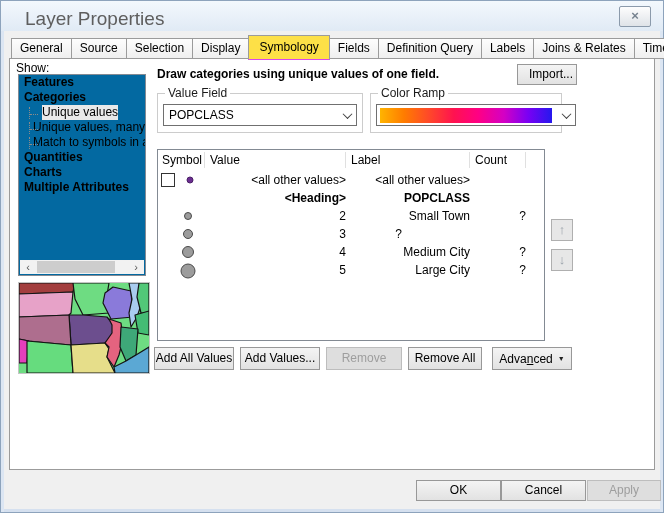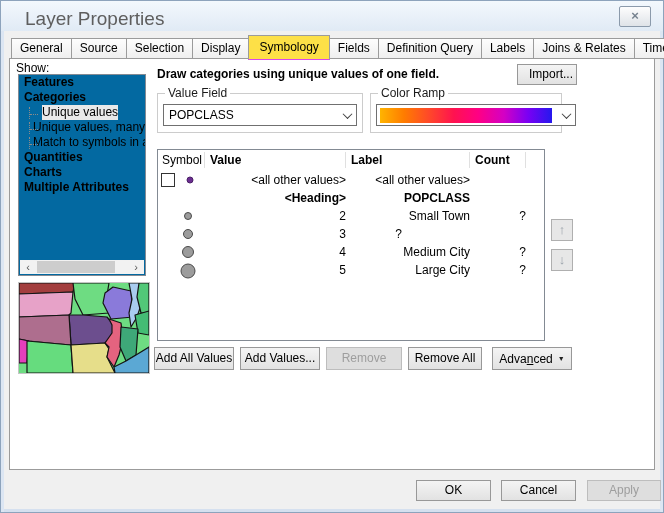--- a/index.html
+++ b/index.html
@@ -84,21 +84,21 @@
   .combo-vf{width:194px;}
   .combo-cr{width:200px;}
   .ramp-svg{margin-left:3px;}
   
   .symtable{
     position:absolute;left:147px;top:90px;width:388px;height:192px;
     border:1px solid #838A93;box-sizing:border-box;background:#FFF;
   }
   .thead{display:flex;height:20px;align-items:center;border-bottom:1px solid #FFF;}
   .th{box-sizing:border-box;height:16px;line-height:16px;border-right:1px solid #E0E0E0;}
-  .th.b{font-weight:bold;}
+  .th.b{font-weight:normal;}
   .c-symbol{width:47px;padding-left:4px;}
   .c-value{width:141px;padding-left:5px;}
   .c-label{width:124px;padding-left:5px;}
   .c-count{width:56px;padding-left:5px;}
   .trow{display:flex;height:18px;align-items:center;text-align:right;}
   .td{box-sizing:border-box;white-space:nowrap;}
   .td.bold{font-weight:bold;}
   .symcell{position:relative;height:18px;}
   .checkbox{
     position:absolute;left:3px;top:2px;width:12px;height:12px;background:#FFF;border:1px solid #333;
@@ -113,21 +113,21 @@
   
   .action-btn{position:absolute;top:288px;height:23px;line-height:21px;}
   .b-addall{left:144px;width:80px;}
   .b-addvalues{left:230px;width:80px;}
   .b-remove{left:316px;width:76px;background:#DEDEDE;border-color:#BDBDBD;color:#9E9E9E;}
   .b-removeall{left:398px;width:74px;}
   .b-advanced{left:482px;width:80px;}
   .key-underline{text-decoration:underline;}
   .adv-caret{font-size:7px;vertical-align:2px;margin-left:5px;color:#222;}
   
-  .footer-btn{position:absolute;top:479px;width:75px;height:21px;line-height:19px;}
+  .footer-btn{position:absolute;top:479px;width:85px;height:21px;line-height:19px;}
   .f-ok{left:415px;}
   .f-cancel{left:500px;}
   .f-apply{left:586px;width:74px;background:#DEDEDE;border-color:#BDBDBD;color:#9E9E9E;}
 </style>
 </head>
 <body>
 
 <div class="dialog">
 
   <div class="titlebar">

